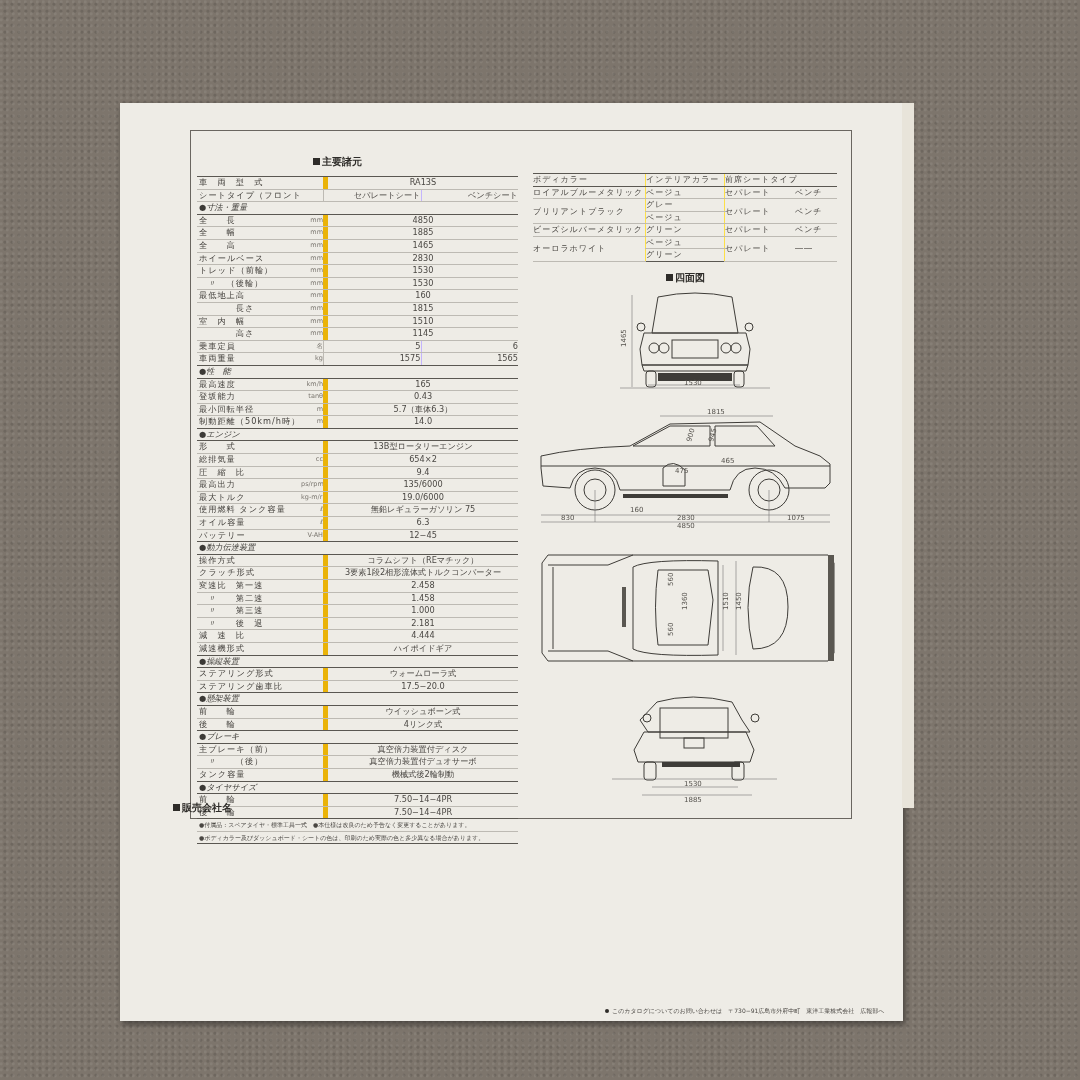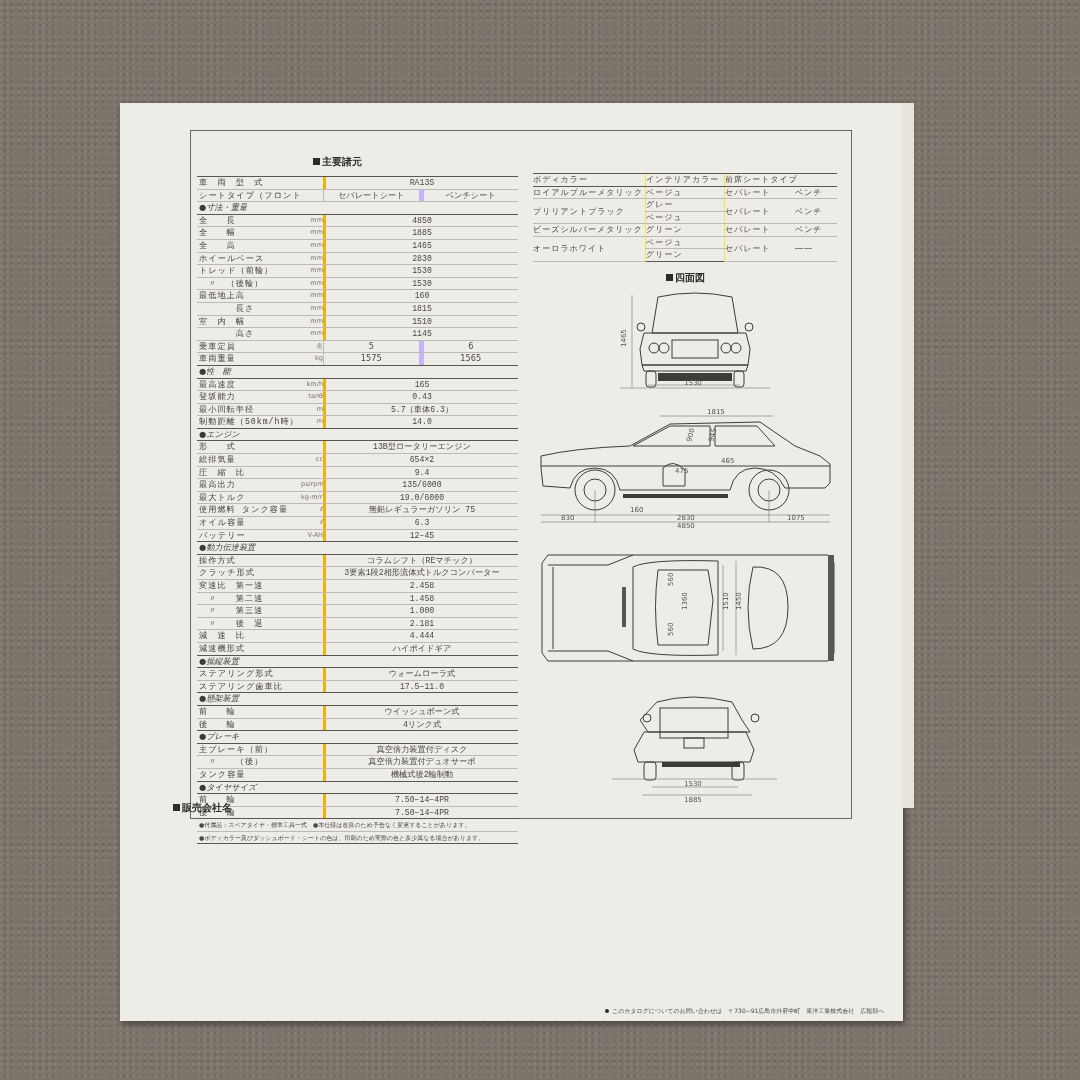--- a/index.html
+++ b/index.html
@@ -27,26 +27,26 @@
     border:1px solid #6a6660;
   }
   .sec-title { position:absolute; font-size:10px; font-weight:bold; color:#2e2c29; white-space:nowrap; }
   .sec-title .sq { display:inline-block; width:7px; height:7px; background:#2e2c29; margin-right:2px; vertical-align:-0px; }
 
   
   .spec { position:absolute; left:197px; top:176px; width:321px; font-size:8.2px; }
   .spec .row { display:flex; height:11.6px; line-height:11.6px; border-bottom:1px solid #bdbab3; position:relative; }
   .spec .row.thick { border-bottom:1.5px solid #5a5751; }
   .spec .row.top { border-top:1.5px solid #5a5751; }
-  .spec .lbl { width:102px; padding-left:2px; letter-spacing:1px; white-space:nowrap; overflow:hidden; color:#45423e;font-family:Liberation Mono, monospace; }
+  .spec .lbl { width:102px; padding-left:2px; letter-spacing:1px; white-space:nowrap; overflow:hidden; color:#45423e; }
   .spec .unit { width:22px; font-size:6.5px; color:#7a766f; white-space:nowrap; overflow:hidden; text-align:right; }
-  .spec .val { flex:1; border-left:3px solid #eab308; text-align:center; color:#4a4743; white-space:nowrap; overflow:hidden;font-family:Liberation Mono, monospace; }
+  .spec .val { flex:1; border-left:5px solid #eab308; text-align:center; color:#4a4743; white-space:nowrap; overflow:hidden; }
   .spec .v2 { display:flex; flex:1; border-left:1px solid #bdbab3; }
-  .spec .v2 span { flex:1; text-align:center; color:#4a4743; }
-  .spec .v2 span + span { border-left:5px solid #c4b5fd; }
+  .spec .v2 span { flex:1; text-align:right; color:#4a4743; }
+  .spec .v2 span + span { border-left:1px solid #c4b5fd; }
   .spec .section { font-weight:normal; padding-left:2px; color:#3c3a36;font-style:italic; }
   .spec .note { font-size:6px; padding-left:2px; color:#4a4743; white-space:nowrap; overflow:hidden; }
 
   
   .colors { position:absolute; left:533px; top:173px; width:304px; font-size:8px; border-collapse:collapse; }
   .colors td, .colors th { border-bottom:1px solid #bdbab3; height:11.5px; padding:0; text-align:left; font-weight:normal; color:#4a4743; letter-spacing:1px; white-space:nowrap; }
   .colors th { border-top:1.5px solid #5a5751; border-bottom:1px solid #5a5751; }
   .colors td.bl, .colors th.bl { border-left:1px solid #fde047; }
   .colors tr:last-child td { border-bottom:1.5px solid #5a5751; }
 
@@ -265,21 +265,21 @@
         <div class="section">●操縦装置</div>
       </div>
       <div class="row">
         <div class="lbl">ステアリング形式</div>
         <div class="unit"></div>
         <div class="val">ウォームローラ式</div>
       </div>
       <div class="row thick">
         <div class="lbl">ステアリング歯車比</div>
         <div class="unit"></div>
-        <div class="val">17.5−11.0</div>
+        <div class="val">17.5−20.0</div>
       </div>
       <div class="row thick">
         <div class="section">●懸架装置</div>
       </div>
       <div class="row">
         <div class="lbl">前　　輪</div>
         <div class="unit"></div>
         <div class="val">ウイッシュボーン式</div>
       </div>
       <div class="row thick">

